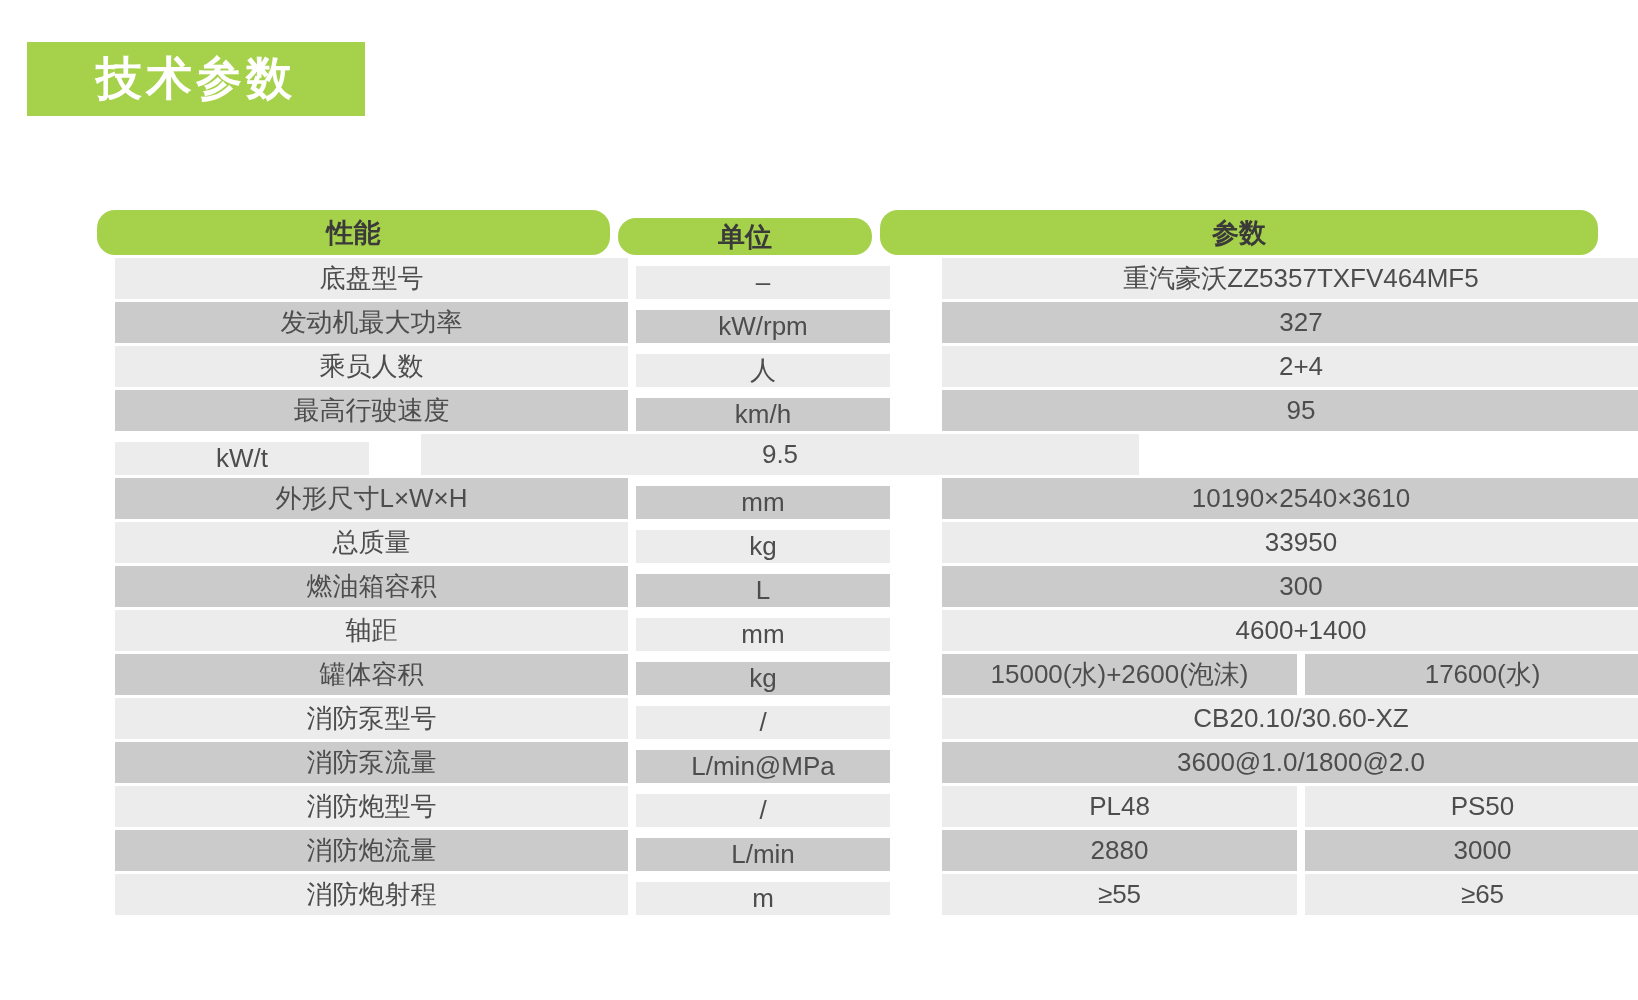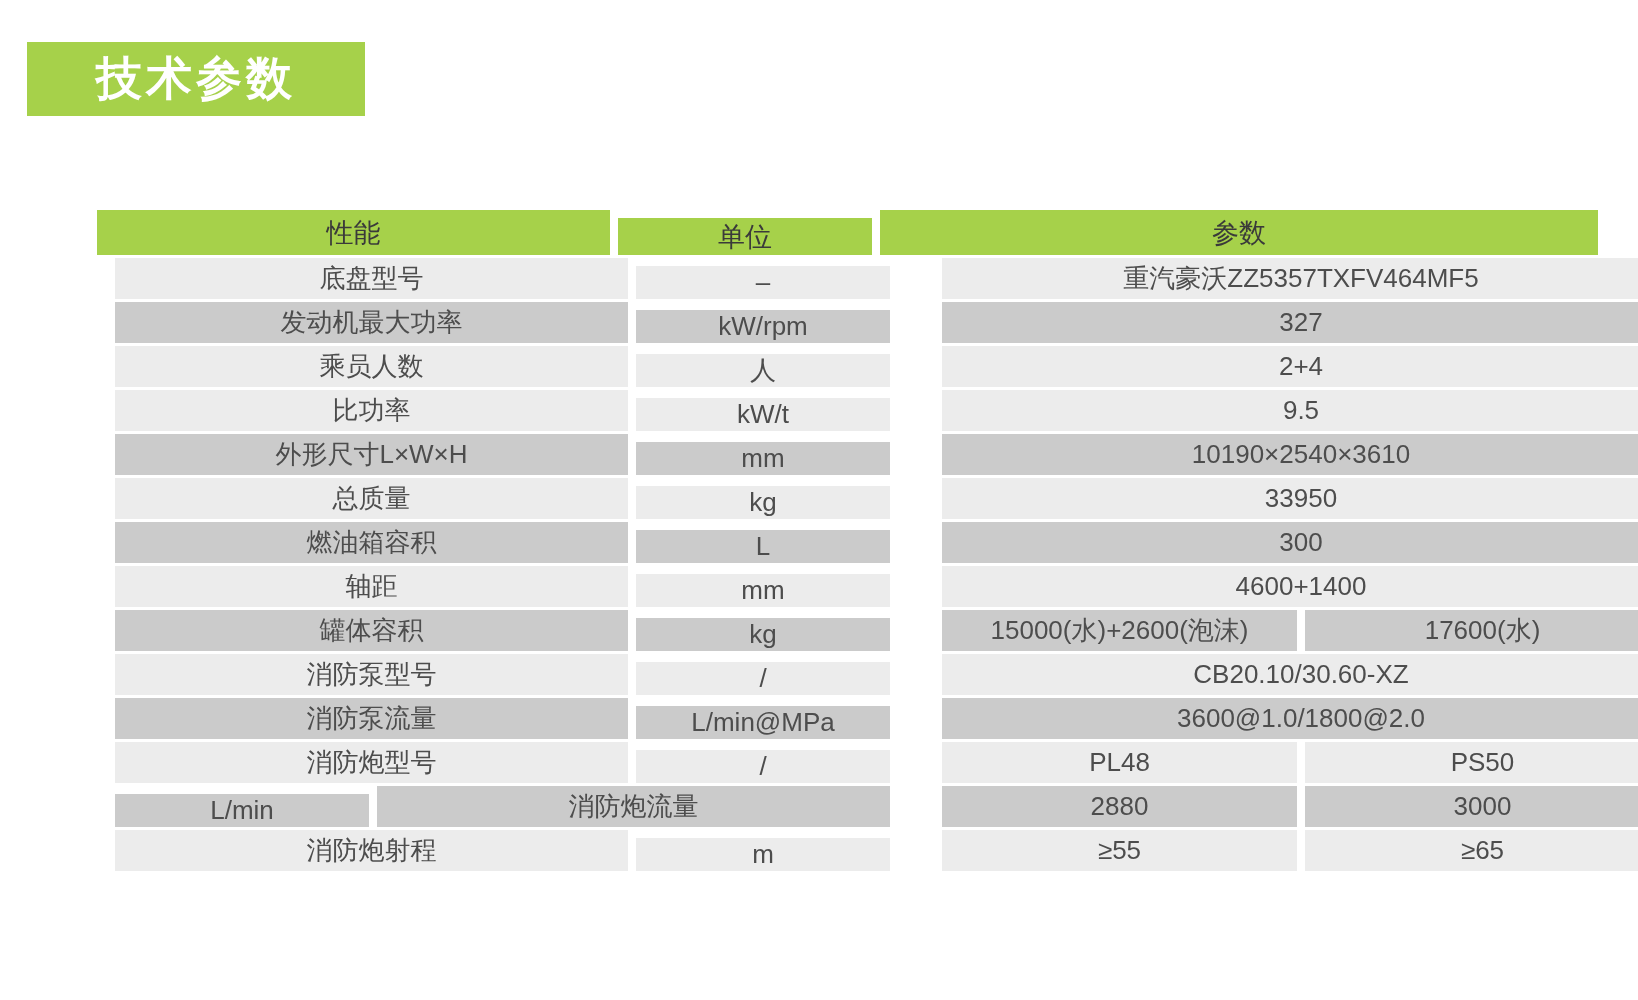--- a/index.html
+++ b/index.html
@@ -42,21 +42,22 @@
   .c2 { width: 254px; flex: 0 0 254px; margin-top: 8px; }
   .c3 { width: 718px; flex: 0 0 718px; }
   .c3-wrap { display: flex; column-gap: 8px; margin-left: 44px; }
   .c3-wrap .half { flex: 1 1 0; display: flex; align-items: center; justify-content: center; text-align: center; }
 
   .header-row { height: 45px; }
   .header-row .cell {
     background: var(--accent);
     color: var(--header-text);
     font-size: 27px;
-    font-weight: normal;
+    font-weight: bold;
+    border-radius: 18px;
   }
   .data-row { height: 41px; padding-left: 18px; }
   .data-row .cell, .data-row .half {
     color: var(--body-text);
     font-size: 26px;
     font-weight: normal;
   }
   .data-row.light .cell, .data-row.light .half { background: var(--row-light); }
   .data-row.dark  .cell, .data-row.dark  .half { background: var(--row-dark); }
 </style>
@@ -88,22 +89,28 @@
           <div class="half">327</div>
         </div>
       </div>
       <div class="trow data-row light">
         <div class="cell c1">乘员人数</div>
         <div class="cell c2">人</div>
         <div class="c3 c3-wrap">
           <div class="half">2+4</div>
         </div>
       </div>
+      <div class="trow data-row dark">
+        <div class="cell c1">最高行驶速度</div>
+        <div class="cell c2">km/h</div>
+        <div class="c3 c3-wrap">
+          <div class="half">95</div>
+        </div>
+      </div>
       <div class="trow data-row light">
-        <div class="cell c1">比功率</div>
         <div class="cell c2">kW/t</div>
         <div class="c3 c3-wrap">
           <div class="half">9.5</div>
         </div>
       </div>
       <div class="trow data-row dark">
         <div class="cell c1">外形尺寸L×W×H</div>
         <div class="cell c2">mm</div>
         <div class="c3 c3-wrap">
           <div class="half">10190×2540×3610</div>
@@ -154,22 +161,22 @@
       </div>
       <div class="trow data-row light">
         <div class="cell c1">消防炮型号</div>
         <div class="cell c2">/</div>
         <div class="c3 c3-wrap">
           <div class="half">PL48</div>
           <div class="half">PS50</div>
         </div>
       </div>
       <div class="trow data-row dark">
+        <div class="cell c1">消防炮流量</div>
         <div class="cell c2">L/min</div>
-        <div class="cell c1">消防炮流量</div>
         <div class="c3 c3-wrap">
           <div class="half">2880</div>
           <div class="half">3000</div>
         </div>
       </div>
       <div class="trow data-row light">
         <div class="cell c1">消防炮射程</div>
         <div class="cell c2">m</div>
         <div class="c3 c3-wrap">
           <div class="half">≥55</div>

